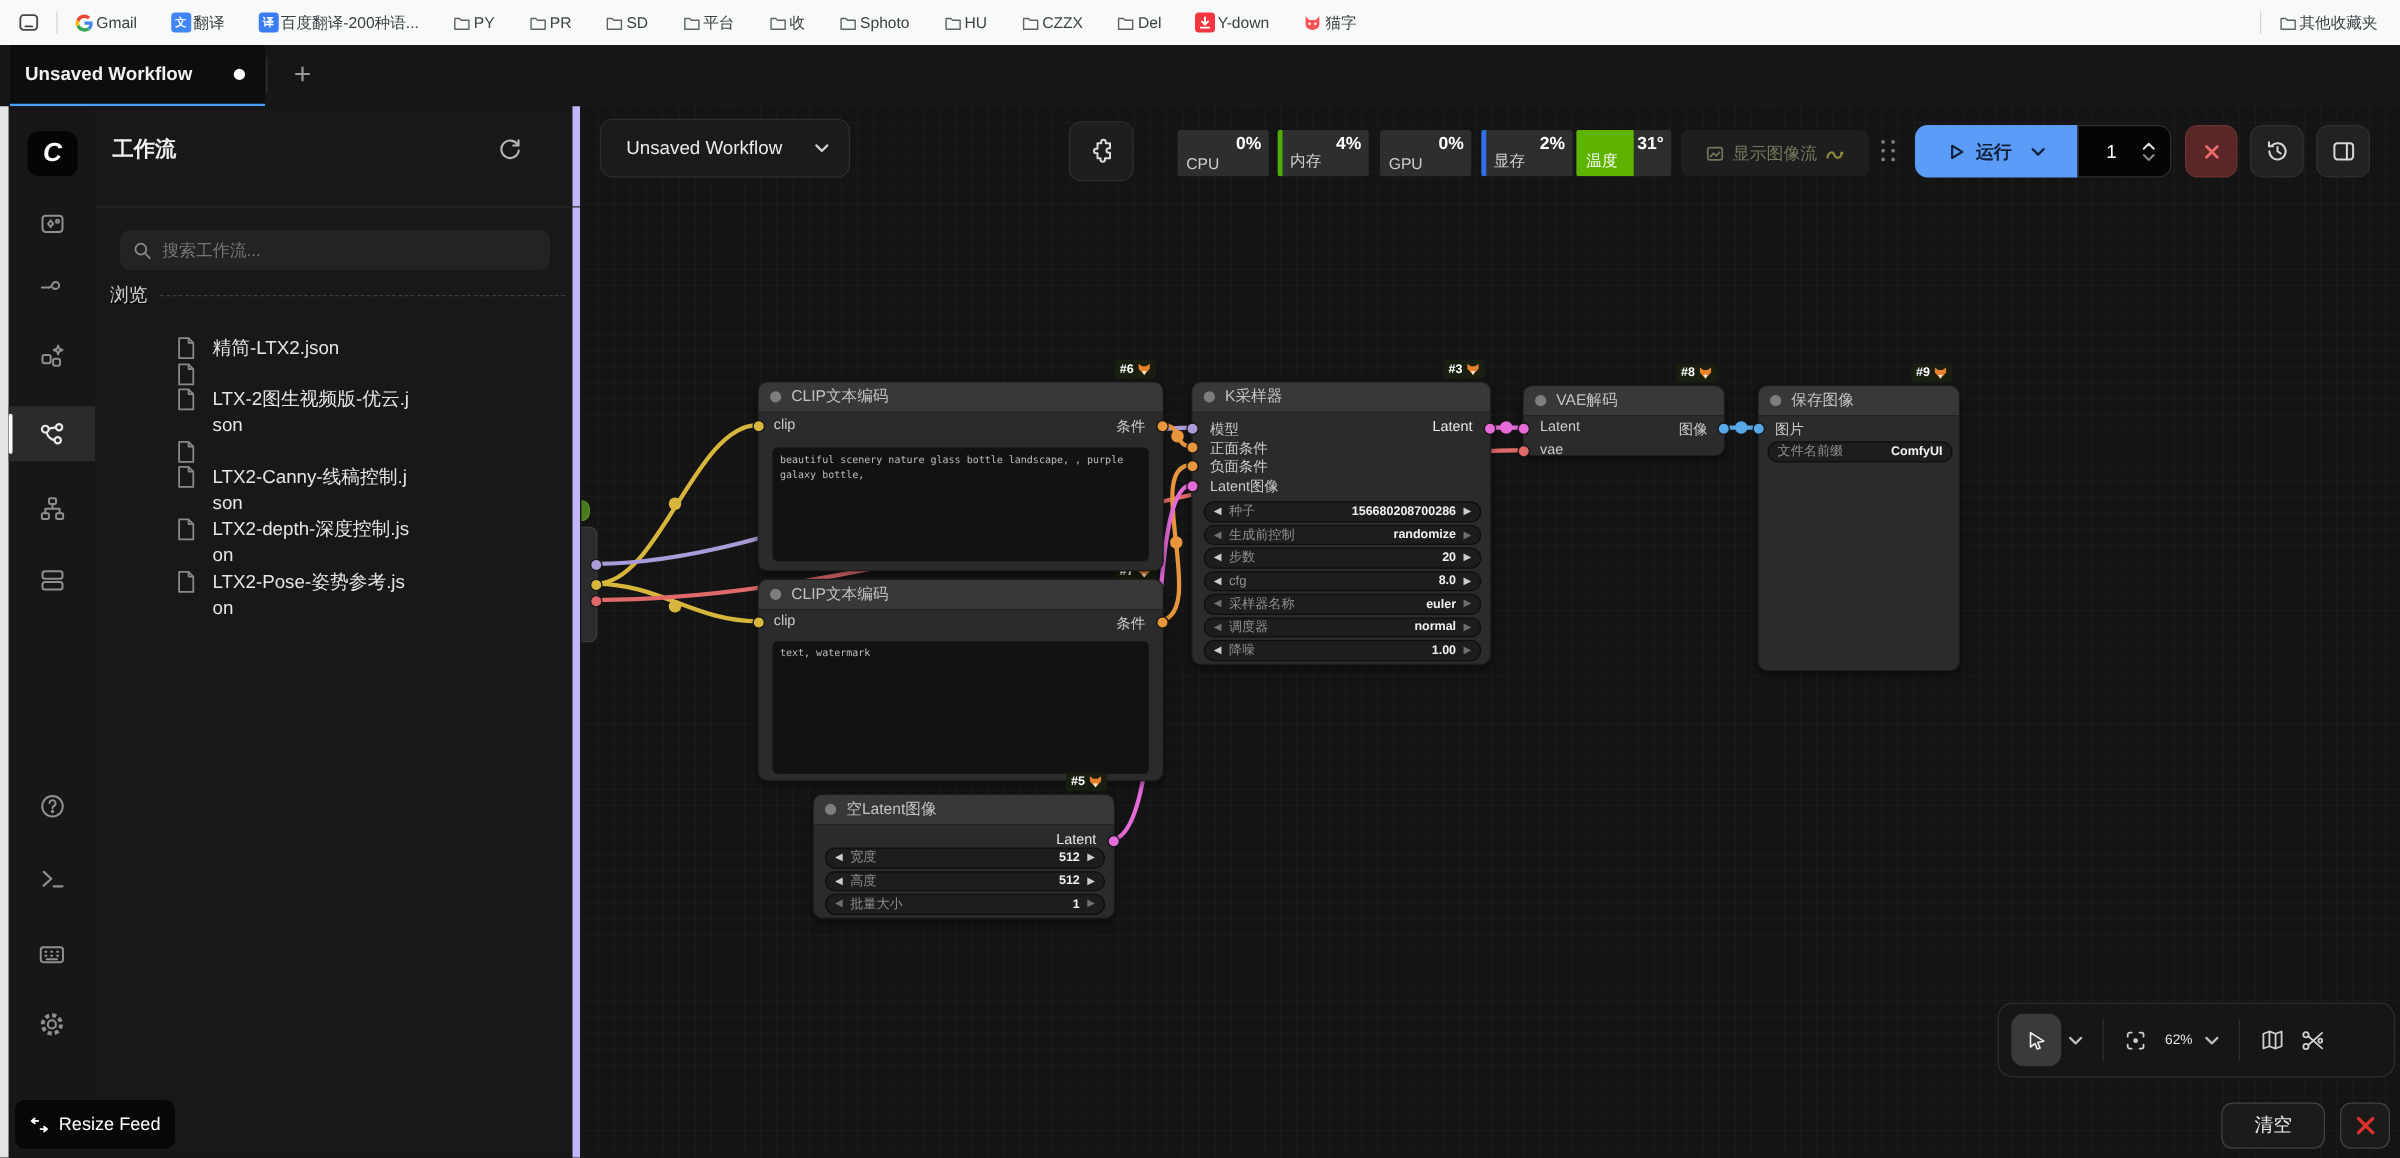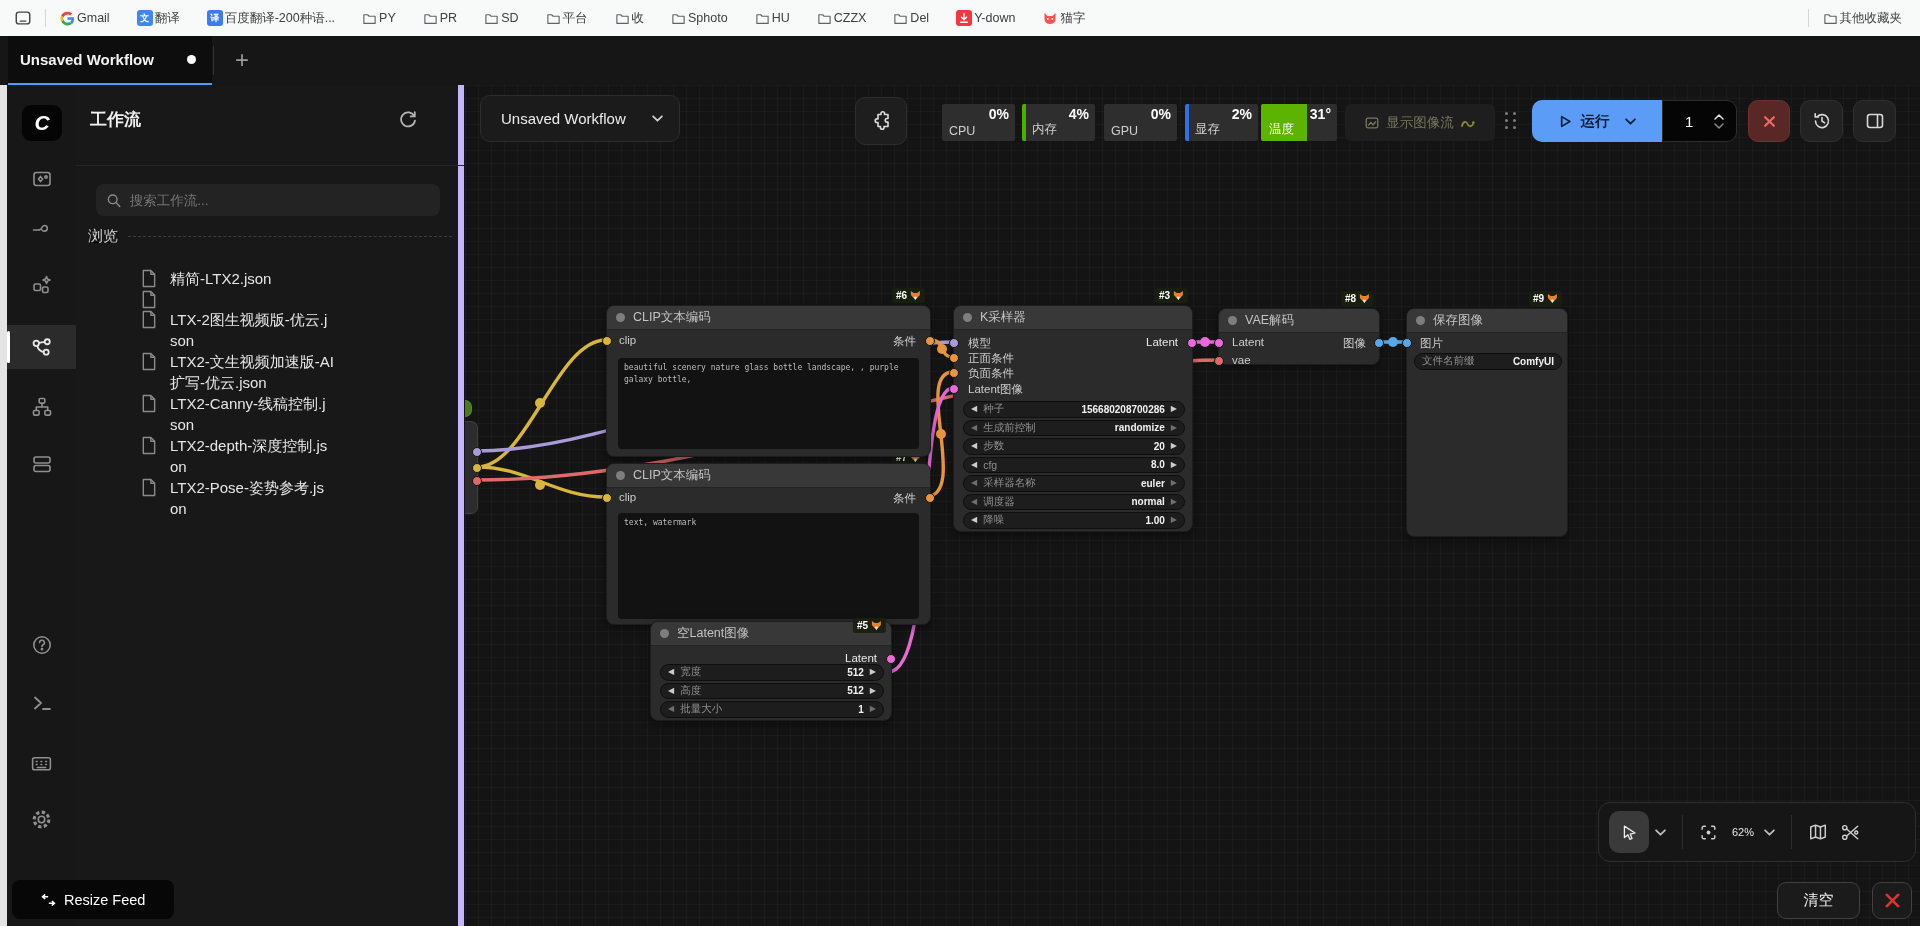--- a/index.html
+++ b/index.html
@@ -136,21 +136,21 @@
   .chev path { fill:none; stroke:currentColor; stroke-width:1.6; stroke-linecap:round; stroke-linejoin:round; }
 
   #clear-btn { position:absolute; left:1312px; top:797px; width:83px; height:37px; z-index:5;
     background:#1b1b1b; border:1px solid #414141; border-radius:9px; color:#ececec;
     font-size:15px; display:flex; align-items:center; justify-content:center; cursor:pointer; }
   #clear-x-btn { position:absolute; left:1407px; top:797px; width:40px; height:37px; z-index:5;
     background:#1b1b1b; border:1px solid #414141; border-radius:9px; color:#e03131;
     font-size:18px; font-weight:bold; display:flex; align-items:center; justify-content:center; cursor:pointer; }
 
   #resize-feed { position:absolute; left:12px; top:795px; height:39px; background:#070707;
-    border-radius:8px; display:flex; align-items:center; gap:8px; padding:0 29px; z-index:6;
+    border-radius:8px; display:flex; align-items:center; gap:8px; padding:0 12px; z-index:6;
     color:#fff; font-size:14.5px; cursor:pointer; }
 
   .offnode { position:absolute; background:#2c2c2c; border:1px solid #3e3e3e; border-left:none;
     border-radius:0 7px 7px 0; z-index:2; }
 </style>
 </head>
 <body>
 
 <div id="bookmarks-bar">
   <span class="bm-win">
@@ -394,22 +394,20 @@
             <path d="M11.5 1.5 v4 h4"></path>
           </svg>
         <span class="file-name">LTX-2图生视频版-优云.j
 son</span>
       </div>
       <div class="file-row">
         <svg class="file-ico" width="17" height="19" viewBox="0 0 18 20" fill="none" stroke="currentColor" stroke-width="1.5" stroke-linejoin="round">
             <path d="M3.5 1.5 h8 l4 4 v13 h-12 z"></path>
             <path d="M11.5 1.5 v4 h4"></path>
           </svg>
-        <span class="file-name">LTX2-文生视频加速版-AI
-扩写-优云.json</span>
       </div>
       <div class="file-row">
         <svg class="file-ico" width="17" height="19" viewBox="0 0 18 20" fill="none" stroke="currentColor" stroke-width="1.5" stroke-linejoin="round">
             <path d="M3.5 1.5 h8 l4 4 v13 h-12 z"></path>
             <path d="M11.5 1.5 v4 h4"></path>
           </svg>
         <span class="file-name">LTX2-Canny-线稿控制.j
 son</span>
       </div>
       <div class="file-row">
@@ -570,21 +568,21 @@
         <span class="ntitle">保存图像</span>
       </div>
       <span class="sdot" style="left:-5px; top:29px; background:#58a8e8;"></span>
       <span class="slot" style="left:13px; top:27px;">图片</span>
       <div class="widget" style="left:7px; top:44px; width:148px;">
         <span class="wlabel">文件名前缀</span>
           <span class="wvalue">ComfyUI</span>
       </div>
     </div>
 
-    <div class="node" style="left:185px; top:536px; width:242px; height:100px;">
+    <div class="node" style="left:185px; top:550px; width:242px; height:100px;">
       <div class="node-header">
         <span class="cdot"></span>
         <span class="ntitle">空Latent图像</span>
       </div>
       <span class="slot" style="right:14px; top:30px; color:#e8e8e8;">Latent</span>
       <span class="sdot" style="right:-5px; top:32px; background:#e66ad8;"></span>
       <div class="widget" style="left:9px; top:42px; width:224px;">
         <span class="warr">◀</span>
           <span class="wlabel">宽度</span>
           <span class="wvalue">512</span>

